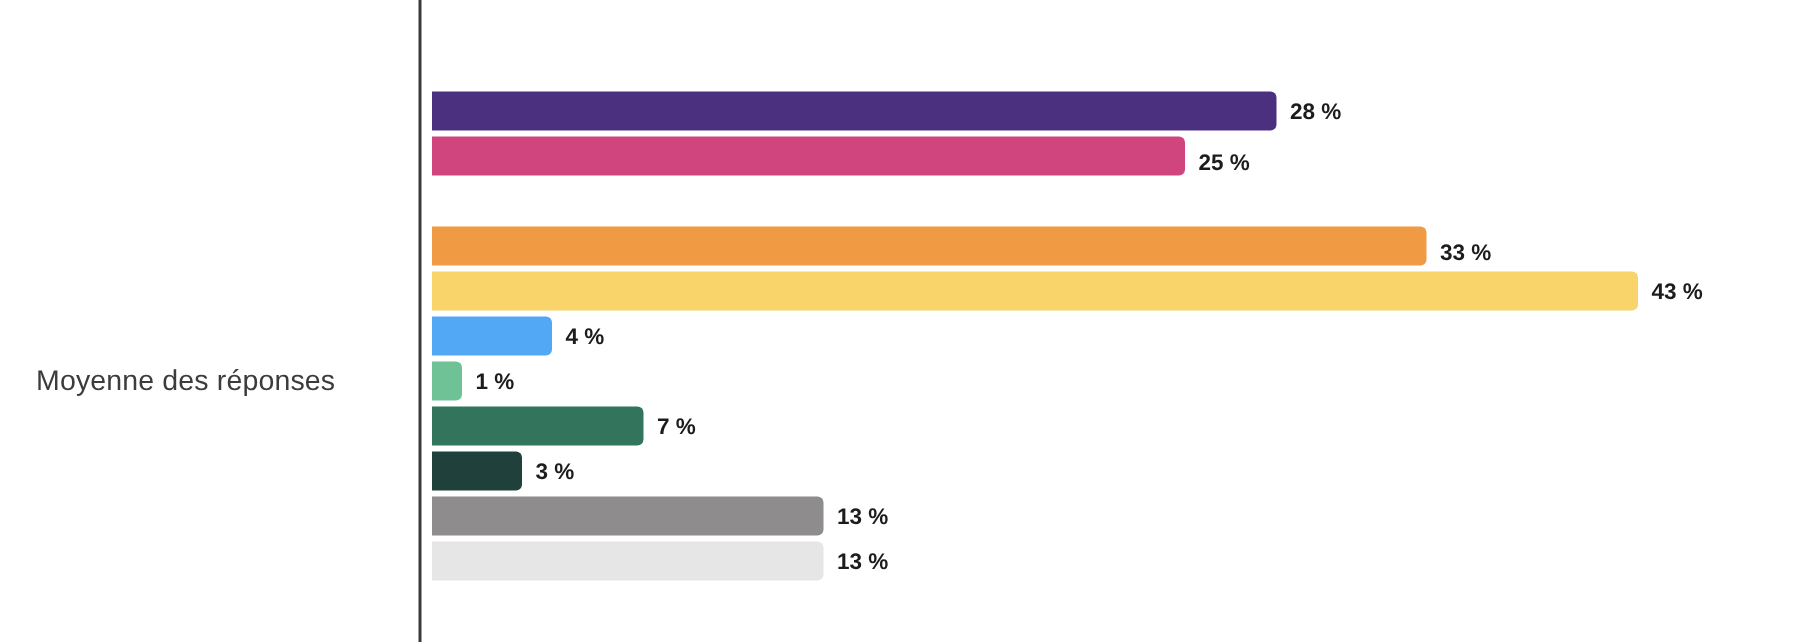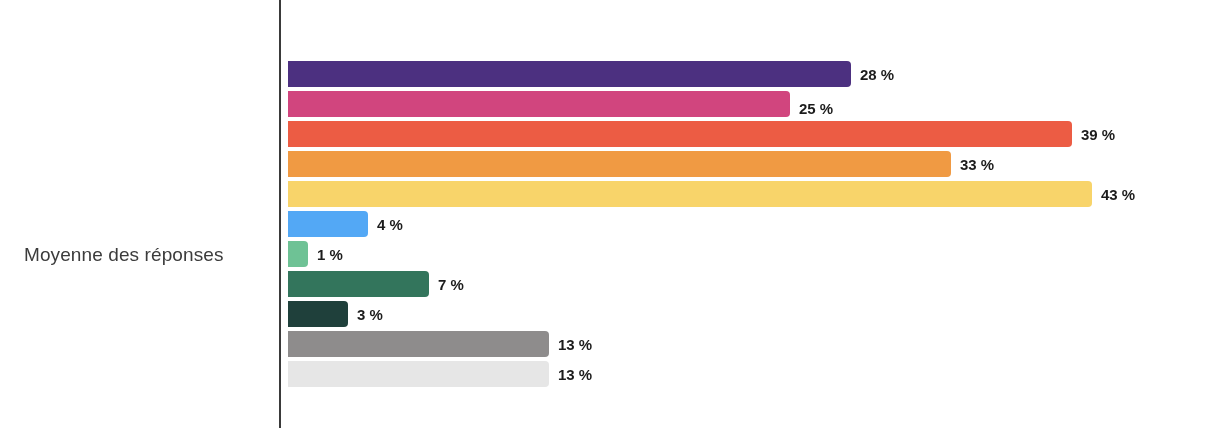--- a/index.html
+++ b/index.html
@@ -97,25 +97,21 @@
 
   <div id="plot-area">
       <div class="bar-row" style="top: 61px;">
         <div class="bar" style="width: 563px; background: rgb(76, 48, 128);"></div>
         <span class="bar-value">28 %</span>
       </div>
       <div class="bar-row" style="top: 91px; align-items: flex-end;">
         <div class="bar" style="width: 502px; background: rgb(209, 69, 126);"></div>
         <span class="bar-value">25 %</span>
       </div>
-      <div class="bar-row" style="top: 121px;">
-        <div class="bar" style="width: 784px; background: rgb(236, 92, 68);"></div>
-        <span class="bar-value">39 %</span>
-      </div>
-      <div class="bar-row" style="top: 151px;">
+      <div class="bar-row" style="top: 151px; align-items: flex-end;">
         <div class="bar" style="width: 663px; background: rgb(240, 154, 67);"></div>
         <span class="bar-value">33 %</span>
       </div>
       <div class="bar-row" style="top: 181px;">
         <div class="bar" style="width: 804px; background: rgb(248, 212, 106);"></div>
         <span class="bar-value">43 %</span>
       </div>
       <div class="bar-row" style="top: 211px;">
         <div class="bar" style="width: 80px; background: rgb(83, 168, 245);"></div>
         <span class="bar-value">4 %</span>

